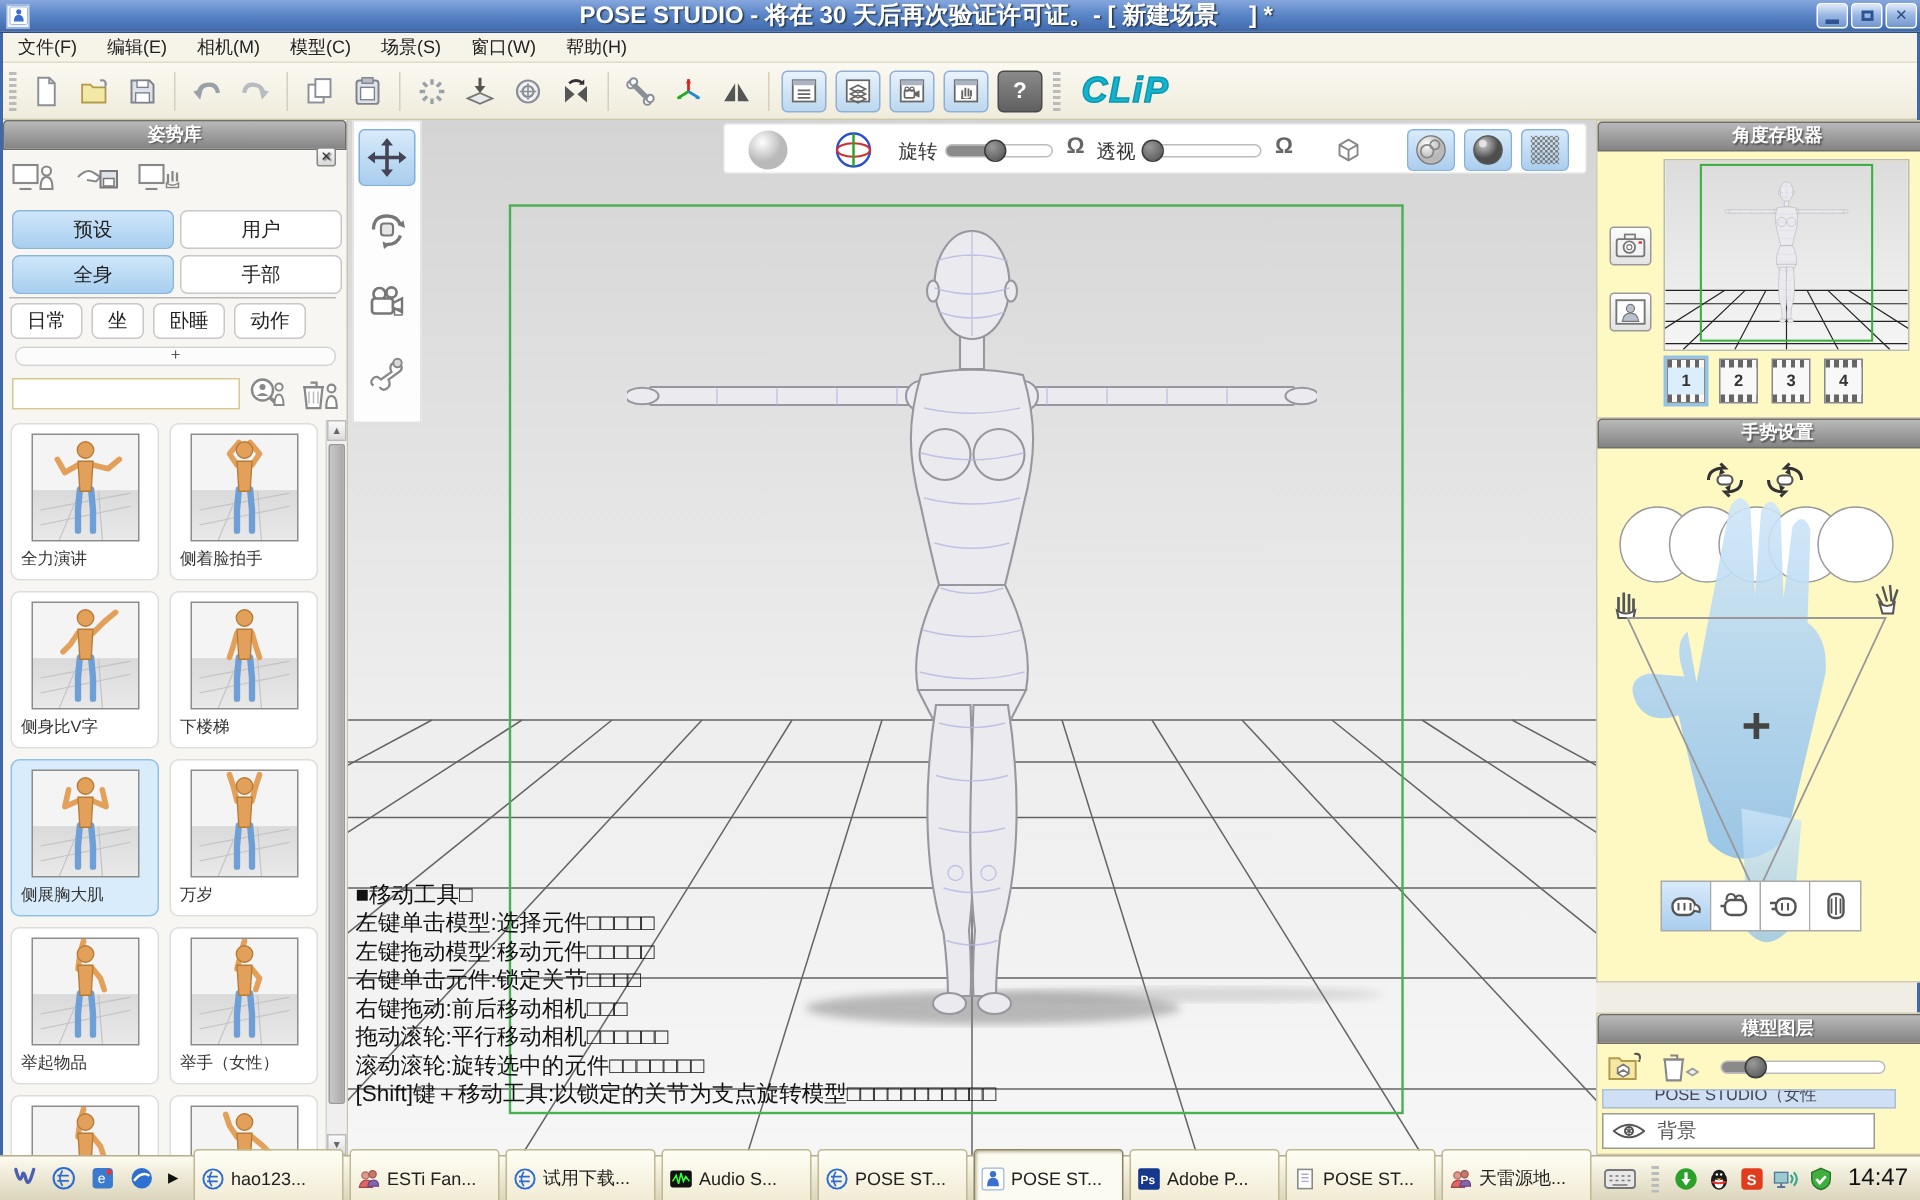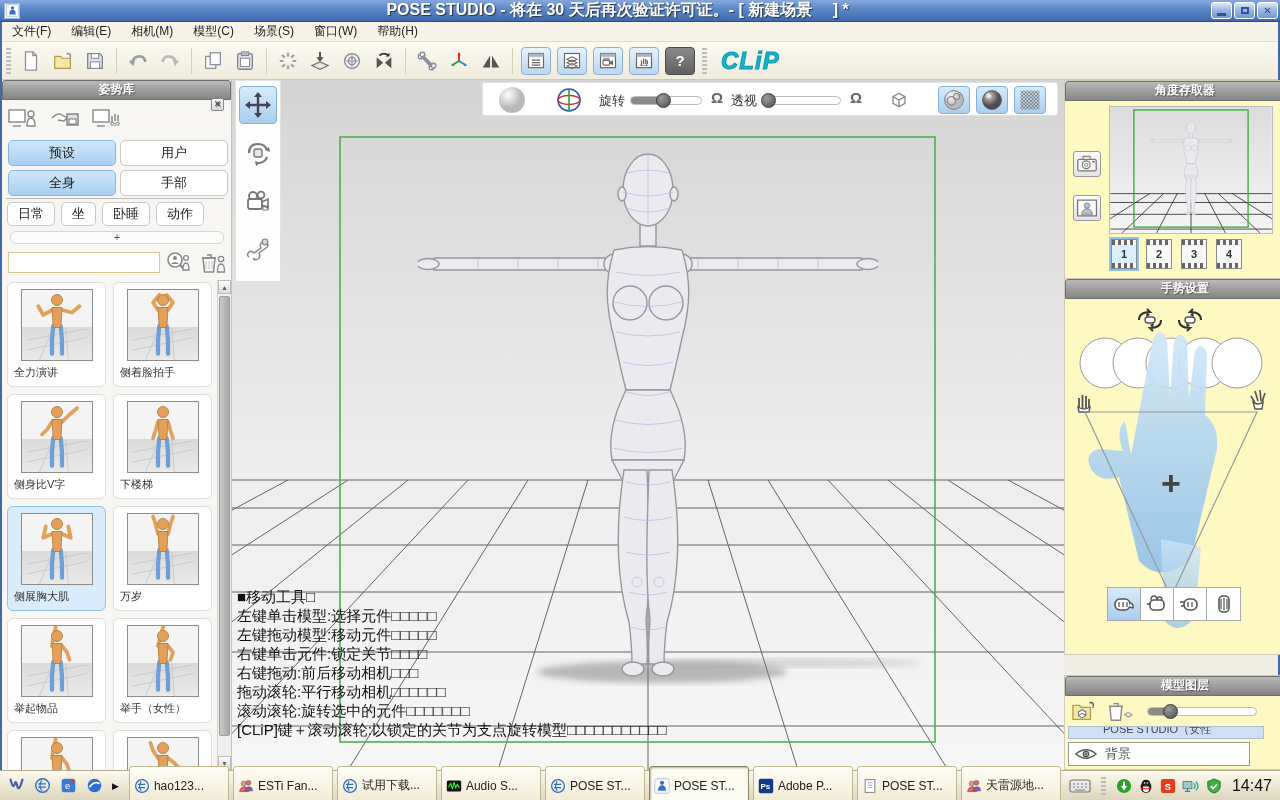--- a/index.html
+++ b/index.html
@@ -897,21 +897,21 @@
         </span>
     </div>
     <div id="help-text">
         <div class="help-line">■移动工具□</div>
         <div class="help-line">左键单击模型:选择元件□□□□□</div>
         <div class="help-line">左键拖动模型:移动元件□□□□□</div>
         <div class="help-line">右键单击元件:锁定关节□□□□</div>
         <div class="help-line">右键拖动:前后移动相机□□□</div>
         <div class="help-line">拖动滚轮:平行移动相机□□□□□□</div>
         <div class="help-line">滚动滚轮:旋转选中的元件□□□□□□□</div>
-        <div class="help-line">[CLiP]键＋滚动滚轮:以锁定的关节为支点旋转模型□□□□□□□□□□□</div>
+        <div class="help-line">[Shift]键＋移动工具:以锁定的关节为支点旋转模型□□□□□□□□□□□</div>
       </div>
   </div>
 
   <div id="right-col">
     <div class="rpanel" style="top:0">
       <div class="phead">
           <span>角度存取器</span>
           <span class="pclose">✕</span>
         </div>
       <div id="angle-body">

